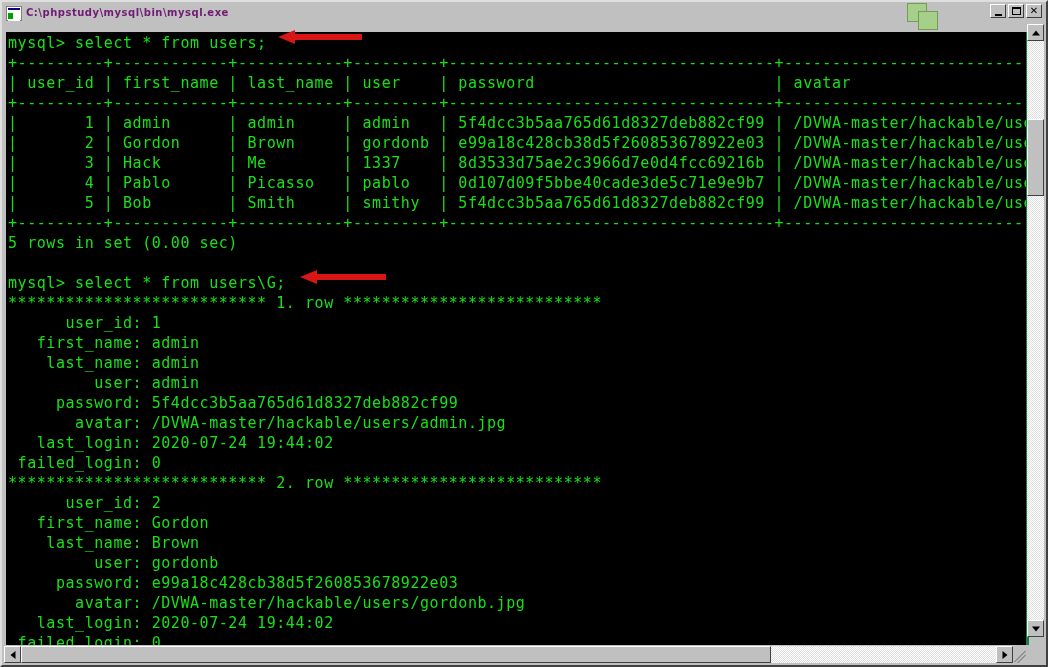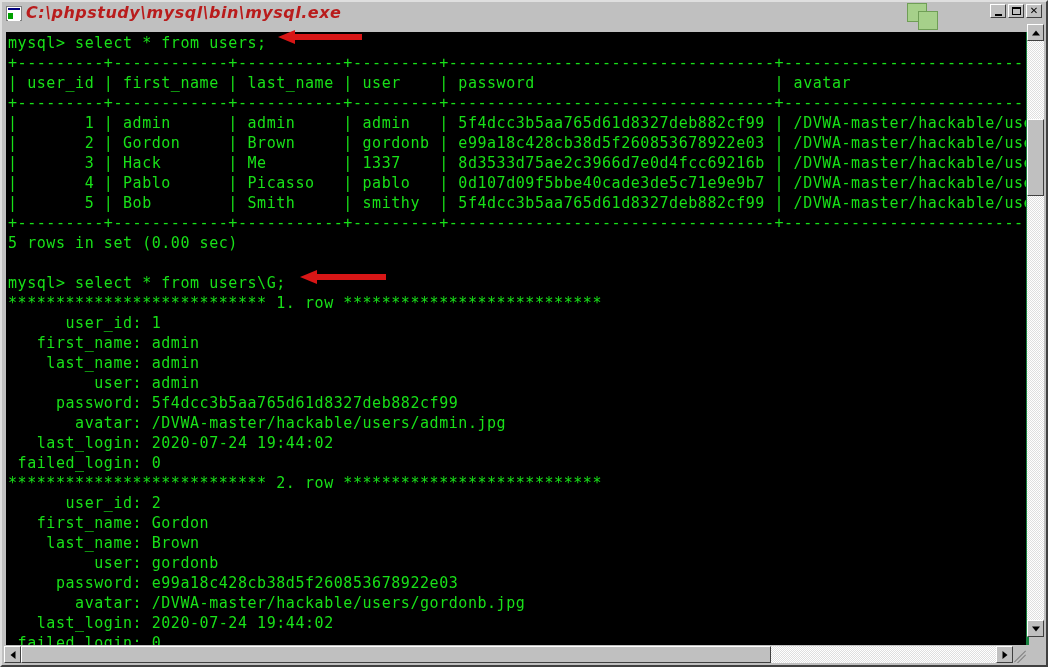--- a/index.html
+++ b/index.html
@@ -57,27 +57,26 @@
   }
   #titlebar .tb-icon::after {
     content: "";
     position: absolute;
     left: 1px; bottom: 1px;
     width: 5px; height: 6px;
     background: #00a000;
   }
   #title-text {
     font-family: "DejaVu Sans", sans-serif;
-    font-size: 16px;
+    font-size: 10px;
     font-weight: bold;
-    color: #b91c1c;
+    color: #701a75;
     letter-spacing: 0.5px;
     white-space: nowrap;
     line-height: 18px;
-    font-style: italic;
   }
   #tb-spacer { flex: 1 1 auto; }
 
   
   #tb-glyph {
     position: absolute;
     left: 905px; top: 1px;
     width: 34px; height: 30px;
     z-index: 4;
   }

